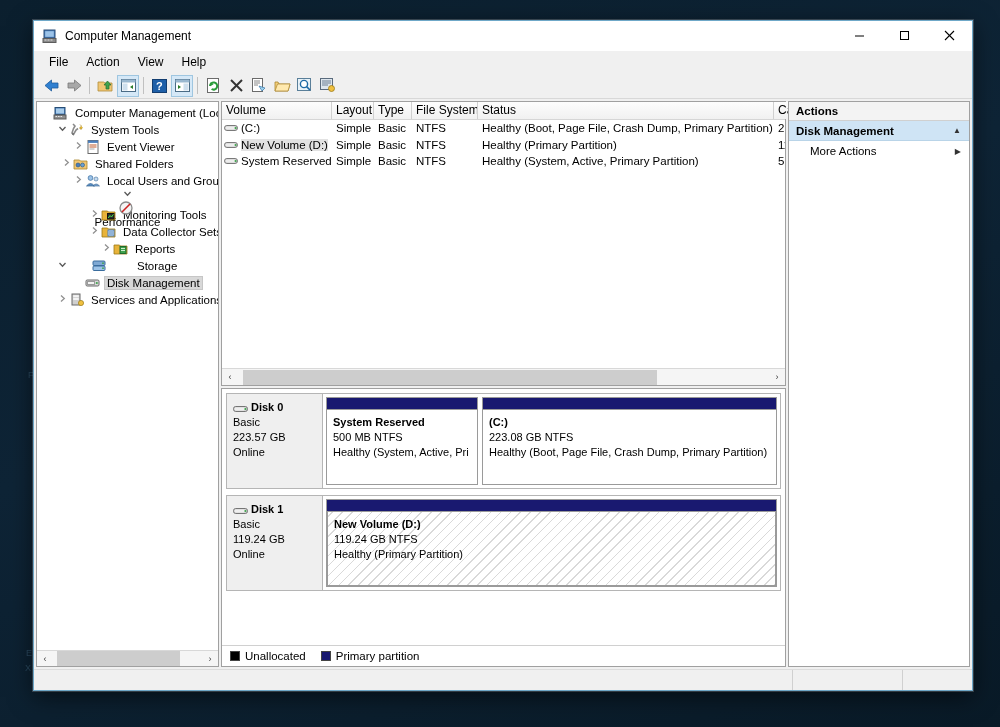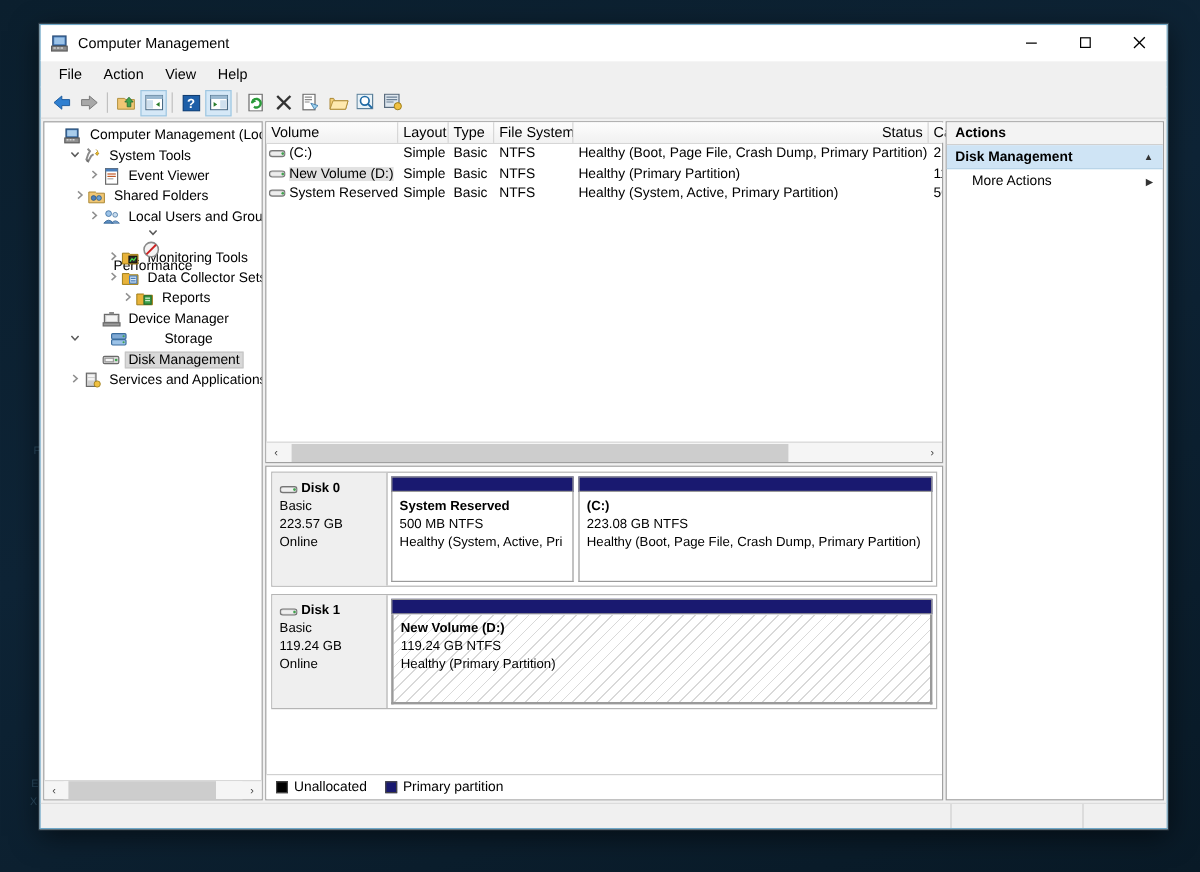--- a/index.html
+++ b/index.html
@@ -437,30 +437,20 @@
                 <path d="M3 1.5 L6.3 4.5 L3 7.5" fill="none" stroke="#909090" stroke-width="1.3"></path>
               </svg></span>
             <span class="ticon"><svg width="16" height="16" viewBox="0 0 16 16">
                 <path d="M1 4 L1 13 L14 13 L14 5 L7.5 5 L6.5 4 Z" fill="#e8b33a" stroke="#9c7a14" stroke-width=".8"></path>
                 <rect x="7" y="5.5" width="6" height="7" fill="#3fa34d" stroke="#1f6b2c"></rect>
                 <rect x="8" y="7" width="4" height="1" fill="#cfeccf"></rect>
                 <rect x="8" y="9" width="4" height="1" fill="#cfeccf"></rect>
               </svg></span>
             <span class="lbl">Reports</span>
           </div>
-          <div class="trow" style="padding-left: 35px;">
-            <span class="chev"></span>
-            <span class="ticon"><svg width="16" height="16" viewBox="0 0 16 16">
-                <rect x="2" y="4" width="12" height="7" fill="#c9c9c9" stroke="#6a6a6a"></rect>
-                <rect x="3.5" y="5.2" width="9" height="4.6" fill="#f4f4f4"></rect>
-                <rect x="1" y="11" width="14" height="2.6" fill="#9a9a9a" stroke="#6a6a6a"></rect>
-                <rect x="6" y="2" width="4" height="2" fill="#8a8a8a"></rect>
-              </svg></span>
-            <span class="lbl">Device Manager</span>
-          </div>
           <div class="trow" style="padding-left: 19px; gap: 23px;">
             <span class="chev down"><svg width="9" height="9" viewBox="0 0 9 9">
                 <path d="M1.5 3 L4.5 6.3 L7.5 3" fill="none" stroke="#5a5a5a" stroke-width="1.3"></path>
               </svg></span>
             <span class="ticon"><svg width="16" height="16" viewBox="0 0 16 16">
                 <rect x="1" y="3" width="12" height="4.5" rx="1" fill="#7fa9d4" stroke="#3a6d9e"></rect>
                 <rect x="1" y="8" width="12" height="4.5" rx="1" fill="#9cc3e8" stroke="#3a6d9e"></rect>
                 <circle cx="11" cy="5.2" r=".9" fill="#3fa34d"></circle>
                 <circle cx="11" cy="10.2" r=".9" fill="#3fa34d"></circle>
               </svg></span>
@@ -498,21 +488,21 @@
     </div>
 
     <div id="center">
 
       <div id="volpane">
         <div id="volhead">
             <div class="vh" style="width: 110px; flex: 0 0 110px;">Volume</div>
             <div class="vh" style="width: 42px; flex: 0 0 42px;">Layout</div>
             <div class="vh" style="width: 38px; flex: 0 0 38px;">Type</div>
             <div class="vh" style="width: 66px; flex: 0 0 66px;">File System</div>
-            <div class="vh" style="width: 296px; flex: 0 0 296px; text-align: right;">Status</div>
+            <div class="vh" style="width: 296px; flex: 0 0 296px;">Status</div>
             <div class="vh" style="width: 30px; flex: 0 0 30px;">Ca</div>
           </div>
         <div id="volrows">
             <div class="vrow">
               <div class="vcell name" style="flex: 0 0 110px;">
                 <span class="drvicon"><svg width="14" height="10" viewBox="0 0 14 10">
                     <rect x=".5" y="2.5" width="13" height="5" rx="2.4" fill="#cfcfcf" stroke="#7a7a7a"></rect>
                     <rect x="1.6" y="3.6" width="10" height="2.8" rx="1.4" fill="#ededed"></rect>
                     <circle cx="11.6" cy="5" r="1.1" fill="#3fa34d"></circle>
                   </svg></span>

